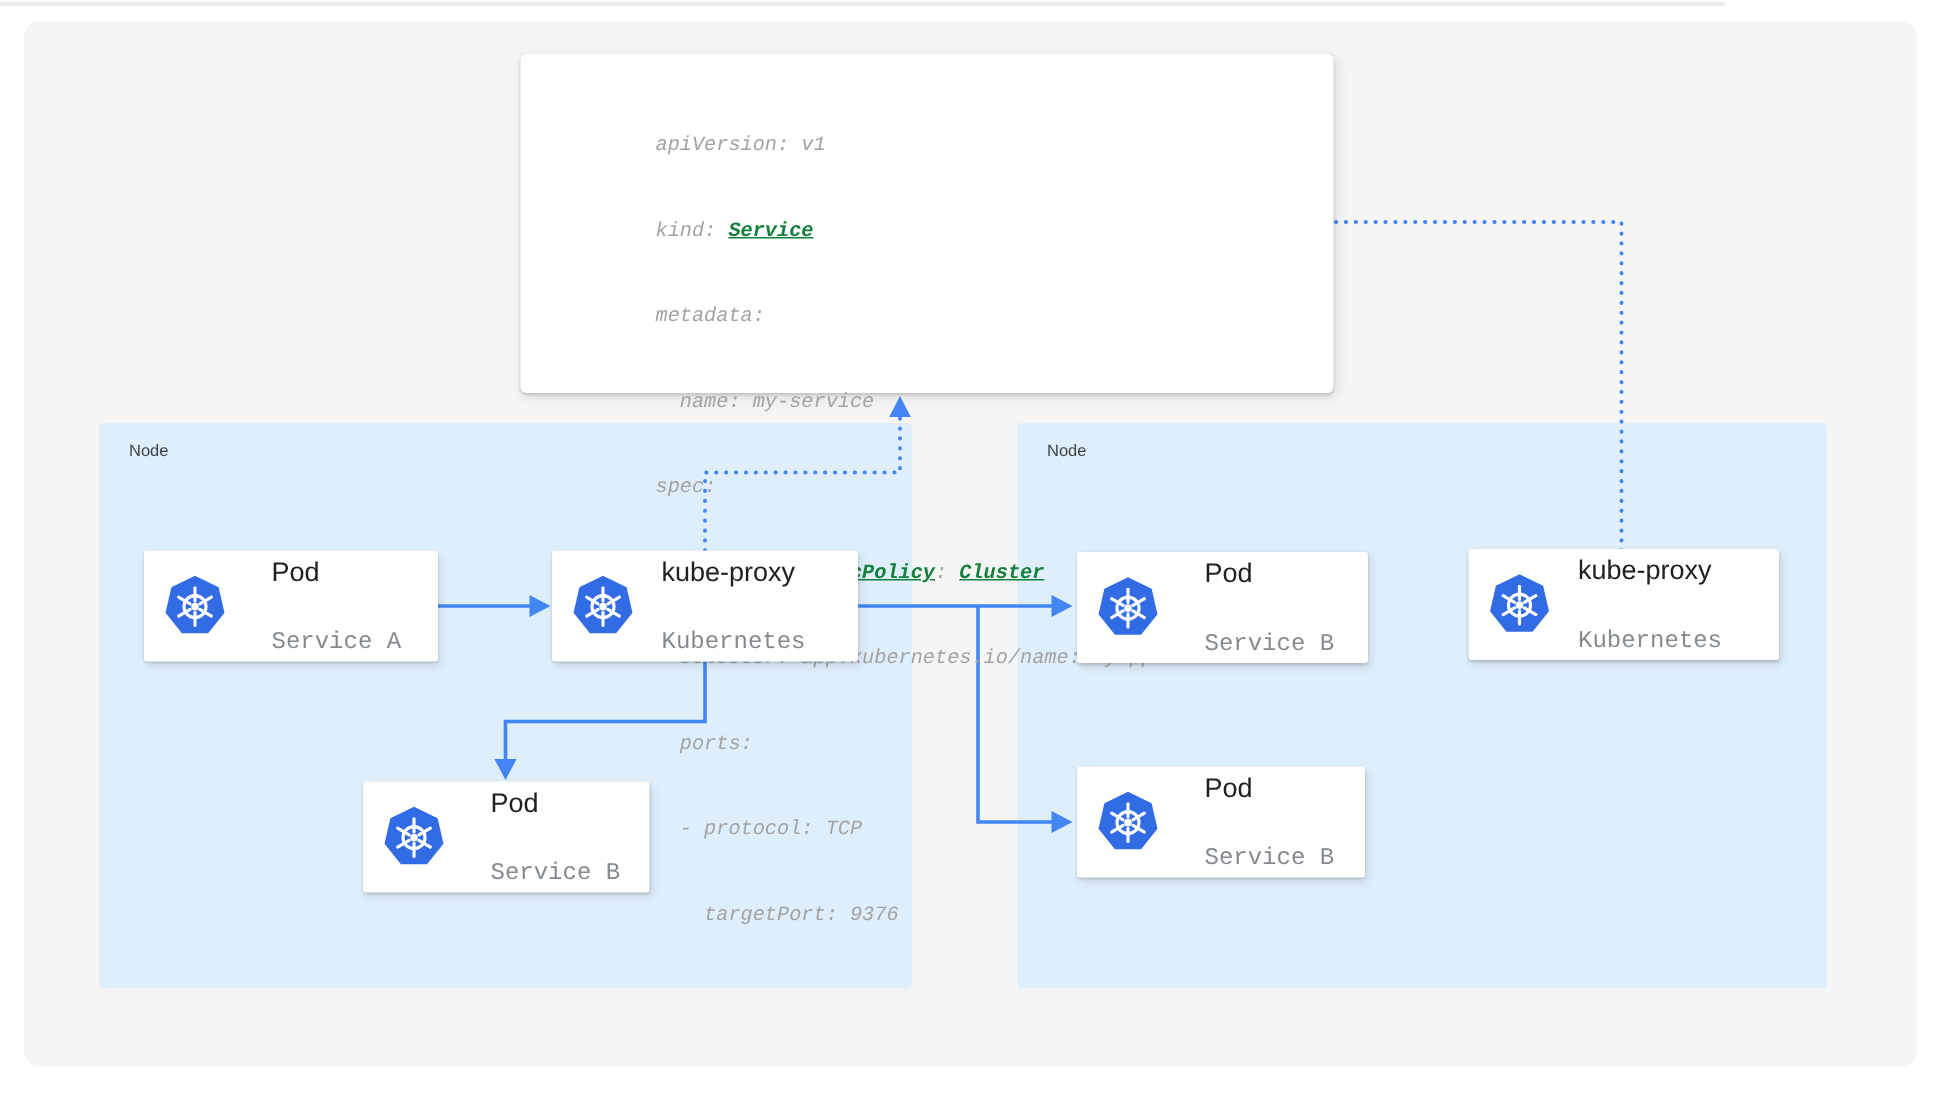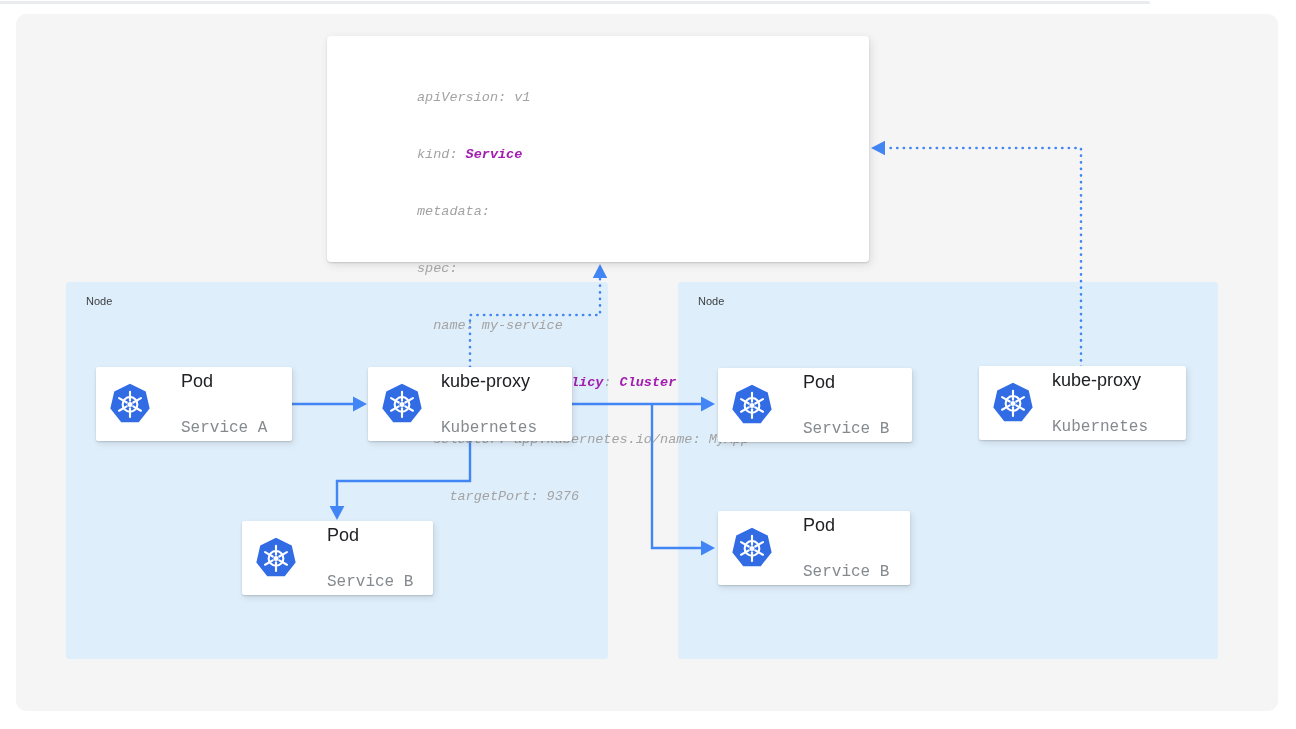--- a/index.html
+++ b/index.html
@@ -15,27 +15,27 @@
   .canvas{position:absolute;left:16px;top:14px;width:1262px;height:697px;
           background:#f5f5f6;border-radius:10px;}
 
   
   .node{position:absolute;top:282px;height:377px;background:#dfeefb;border-radius:3px;z-index:1;}
   .node-left{left:66px;width:542px;}
   .node-right{left:678px;width:540px;}
   .node-label{position:absolute;left:20px;top:13px;font-size:11px;color:#3c4043;}
 
   
-  .yaml-card{position:absolute;left:327px;top:36px;width:542px;height:226px;
+  .yaml-card{position:absolute;left:347px;top:36px;width:542px;height:226px;
              background:#ffffff;border-radius:4px;z-index:3;
              box-shadow:0 1px 2px rgba(0,0,0,.14),2px 3px 8px rgba(60,64,67,.13);}
   .code{position:absolute;left:90px;top:14px;white-space:pre;
         font-family:"Liberation Mono",monospace;font-style:italic;
         font-size:13.5px;line-height:19px;color:#a3a3a3;}
-  .code strong{color:#a21caf;font-weight:bold;}
+  .code strong{color:#15803d;font-weight:bold;text-decoration:underline;}
 
   
   .ebox{position:absolute;height:74px;background:#ffffff;border-radius:2px;
         display:flex;align-items:center;box-sizing:border-box;z-index:3;
         box-shadow:0 1px 2px rgba(0,0,0,.16),2px 3px 6px rgba(60,64,67,.12);}
   .ebox .k8s{flex:0 0 auto;width:42px;height:42px;margin-left:13px;}
   .ebox .ki{width:42px;height:42px;display:block;}
   .ebox .txt{display:flex;flex-direction:column;justify-content:center;gap:24px;}
   .ebox .t{font-size:18px;color:#202124;line-height:22px;}
   .ebox .s{font-size:16px;color:#858a8f;line-height:20px;margin-top:2px;font-family:Liberation Mono, monospace;}
@@ -110,24 +110,26 @@
 
     <path class="dot" d="M1081 367 V148 H885"></path>
     <polygon points="885,140.8 885,155.2 871,148"></polygon>
   </svg>
 
   <div class="yaml-card">
     <div class="code">
       <div class="cl"><span>apiVersion: v1</span><strong></strong><span></span><strong></strong><span></span></div>
       <div class="cl"><span>kind: </span><strong>Service</strong><span></span><strong></strong><span></span></div>
       <div class="cl"><span>metadata:</span><strong></strong><span></span><strong></strong><span></span></div>
+      <div class="cl"><span>  name: my-service</span><strong></strong><span></span><strong></strong><span></span></div>
       <div class="cl"><span>spec:</span><strong></strong><span></span><strong></strong><span></span></div>
-      <div class="cl"><span>  name: my-service</span><strong></strong><span></span><strong></strong><span></span></div>
       <div class="cl"><span>  </span><strong>internalTrafficPolicy</strong><span>: </span><strong>Cluster</strong><span></span></div>
       <div class="cl"><span>  selector: app.kubernetes.io/name: MyApp</span><strong></strong><span></span><strong></strong><span></span></div>
+      <div class="cl"><span>  ports:</span><strong></strong><span></span><strong></strong><span></span></div>
+      <div class="cl"><span>  - protocol: TCP</span><strong></strong><span></span><strong></strong><span></span></div>
       <div class="cl"><span>    targetPort: 9376</span><strong></strong><span></span><strong></strong><span></span></div>
     </div>
   </div>
 
   <div class="ebox pod" id="pod-a">
     <span class="k8s">
         <svg class="ki" viewBox="0 0 100 100">
           <use href="#k8s"></use>
         </svg>
       </span>

